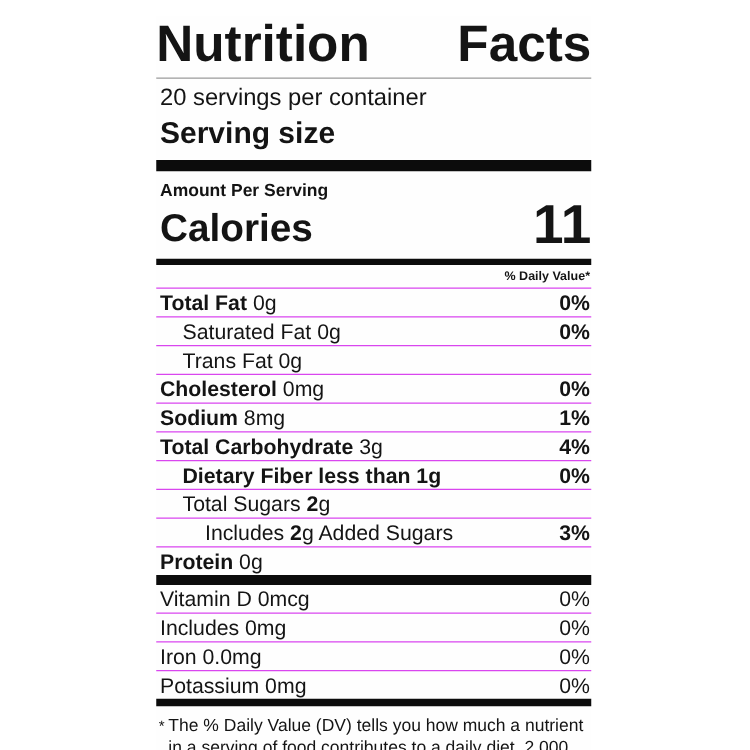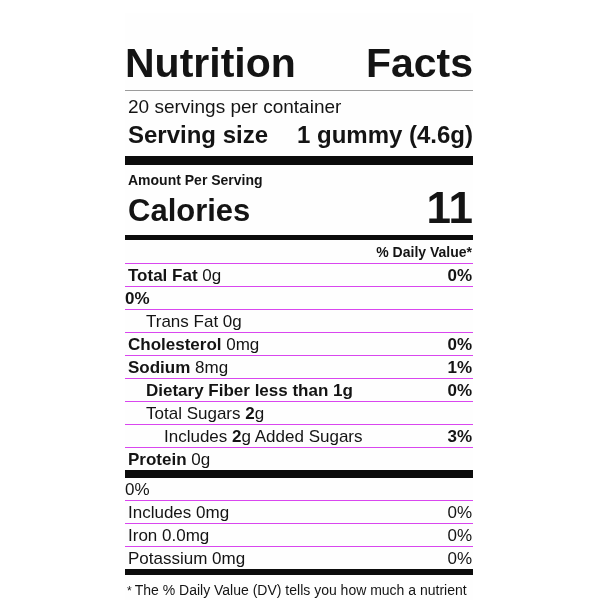--- a/index.html
+++ b/index.html
@@ -3,34 +3,34 @@
 <meta charset="utf-8">
 <style>
   html,body{margin:0;padding:0;}
   body{
     width:600px;height:600px;background:#ffffff;
     font-family:"Liberation Sans",sans-serif;color:#141414;
     position:relative;overflow:hidden;
   }
   .sheet{position:absolute;left:125px;top:13px;width:348px;background:#fefefe;}
   .title{display:flex;justify-content:space-between;align-items:flex-end;
-    font-weight:bold;font-size:41px;line-height:1.02;letter-spacing:0px;padding:2px 0 5px 0;margin-top:28px;}
+    font-weight:bold;font-size:41px;line-height:1.02;letter-spacing:0px;padding:2px 0 5px 0;}
   .rule{border-top:1px solid #9b9b9b;height:0;}
   .servings{font-size:19px;padding:5px 0 1px 3px;}
   .ssrow{display:flex;justify-content:space-between;font-weight:bold;font-size:24px;padding:2px 0 7px 3px;}
   .bar{background:#0c0c0c;width:100%;}
   .bar-9{height:9px;}
   .bar-8{height:8px;}
   .bar-6{height:6px;}
   .bar-5{height:5px;}
   .aps{font-weight:bold;font-size:14px;padding:7px 0 0 3px;}
   .calrow{display:flex;justify-content:space-between;align-items:flex-end;padding:1px 0 9px 3px;}
   .cal-label{font-weight:bold;font-size:31px;line-height:1;}
   .cal-value{font-weight:bold;font-size:44px;line-height:.85;}
-  .dv-header{font-weight:bold;font-size:14px;text-align:right;padding:4px 1px 3px 0;}
+  .dv-header{font-weight:bold;font-size:10px;text-align:right;padding:4px 1px 3px 0;}
   .row{display:flex;justify-content:space-between;align-items:baseline;
     font-size:17px;line-height:17px;border-top:1px solid #d946ef;padding:2.5px 0 2.5px 0;}
   .row .pct{padding-right:1px;}
   .row .pct.b{font-weight:bold;}
   .vits .row:first-child{border-top:none;}
   .foot{display:flex;font-size:14px;line-height:16.5px;padding:7px 0 0 2px;}
   .foot .ast{font-size:12px;padding:1px 3px 0 0;}
 </style>
 </head>
 <body>
@@ -41,21 +41,20 @@
     <span>Nutrition</span>
     <span>Facts</span>
   </div>
 
   <div class="rule"></div>
 
   <div class="servings">20 servings per container</div>
 
   <div class="ssrow">
     <span>Serving size</span>
-    <span>1 gummy (4.6g)</span>
   </div>
 
   <div class="bar bar-9"></div>
 
   <div class="aps">Amount Per Serving</div>
 
   <div class="calrow">
     <span class="cal-label">Calories</span>
     <span class="cal-value">11</span>
   </div>
@@ -63,33 +62,38 @@
   <div class="bar bar-5"></div>
 
   <div class="dv-header">% Daily Value*</div>
 
   <div class="nutrients">
       <div class="row">
         <span style="padding-left: 3px;"><span style="font-weight: bold;">Total Fat</span><span> 0g</span></span>
         <span class="pct b">0%</span>
       </div>
       <div class="row">
+        <span style="padding-left: 21px;"><span>Saturated Fat 0g</span></span>
         <span class="pct b">0%</span>
       </div>
       <div class="row">
         <span style="padding-left: 21px;"><span>Trans Fat 0g</span></span>
         <span class="pct"></span>
       </div>
       <div class="row">
         <span style="padding-left: 3px;"><span style="font-weight: bold;">Cholesterol</span><span> 0mg</span></span>
         <span class="pct b">0%</span>
       </div>
       <div class="row">
         <span style="padding-left: 3px;"><span style="font-weight: bold; margin-top: 36px;">Sodium</span><span> 8mg</span></span>
         <span class="pct b">1%</span>
+      </div>
+      <div class="row">
+        <span style="padding-left: 3px;"><span style="font-weight: bold;">Total Carbohydrate</span><span> 3g</span></span>
+        <span class="pct b">4%</span>
       </div>
       <div class="row">
         <span style="padding-left: 21px; font-weight: bold;"><span>Dietary Fiber less than 1g</span></span>
         <span class="pct b">0%</span>
       </div>
       <div class="row">
         <span style="padding-left: 21px;"><span>Total Sugars </span><span style="font-weight: bold;">2</span><span>g</span></span>
         <span class="pct"></span>
       </div>
       <div class="row">
@@ -99,20 +103,21 @@
       <div class="row">
         <span style="padding-left: 3px;"><span style="font-weight: bold;">Protein</span><span> 0g</span></span>
         <span class="pct"></span>
       </div>
     </div>
 
   <div class="bar bar-8"></div>
 
   <div class="vits">
       <div class="row">
+        <span style="padding-left: 3px;"><span>Vitamin D 0mcg</span></span>
         <span class="pct">0%</span>
       </div>
       <div class="row">
         <span style="padding-left: 3px;"><span>Includes 0mg</span></span>
         <span class="pct">0%</span>
       </div>
       <div class="row">
         <span style="padding-left: 3px;"><span>Iron 0.0mg</span></span>
         <span class="pct">0%</span>
       </div>

